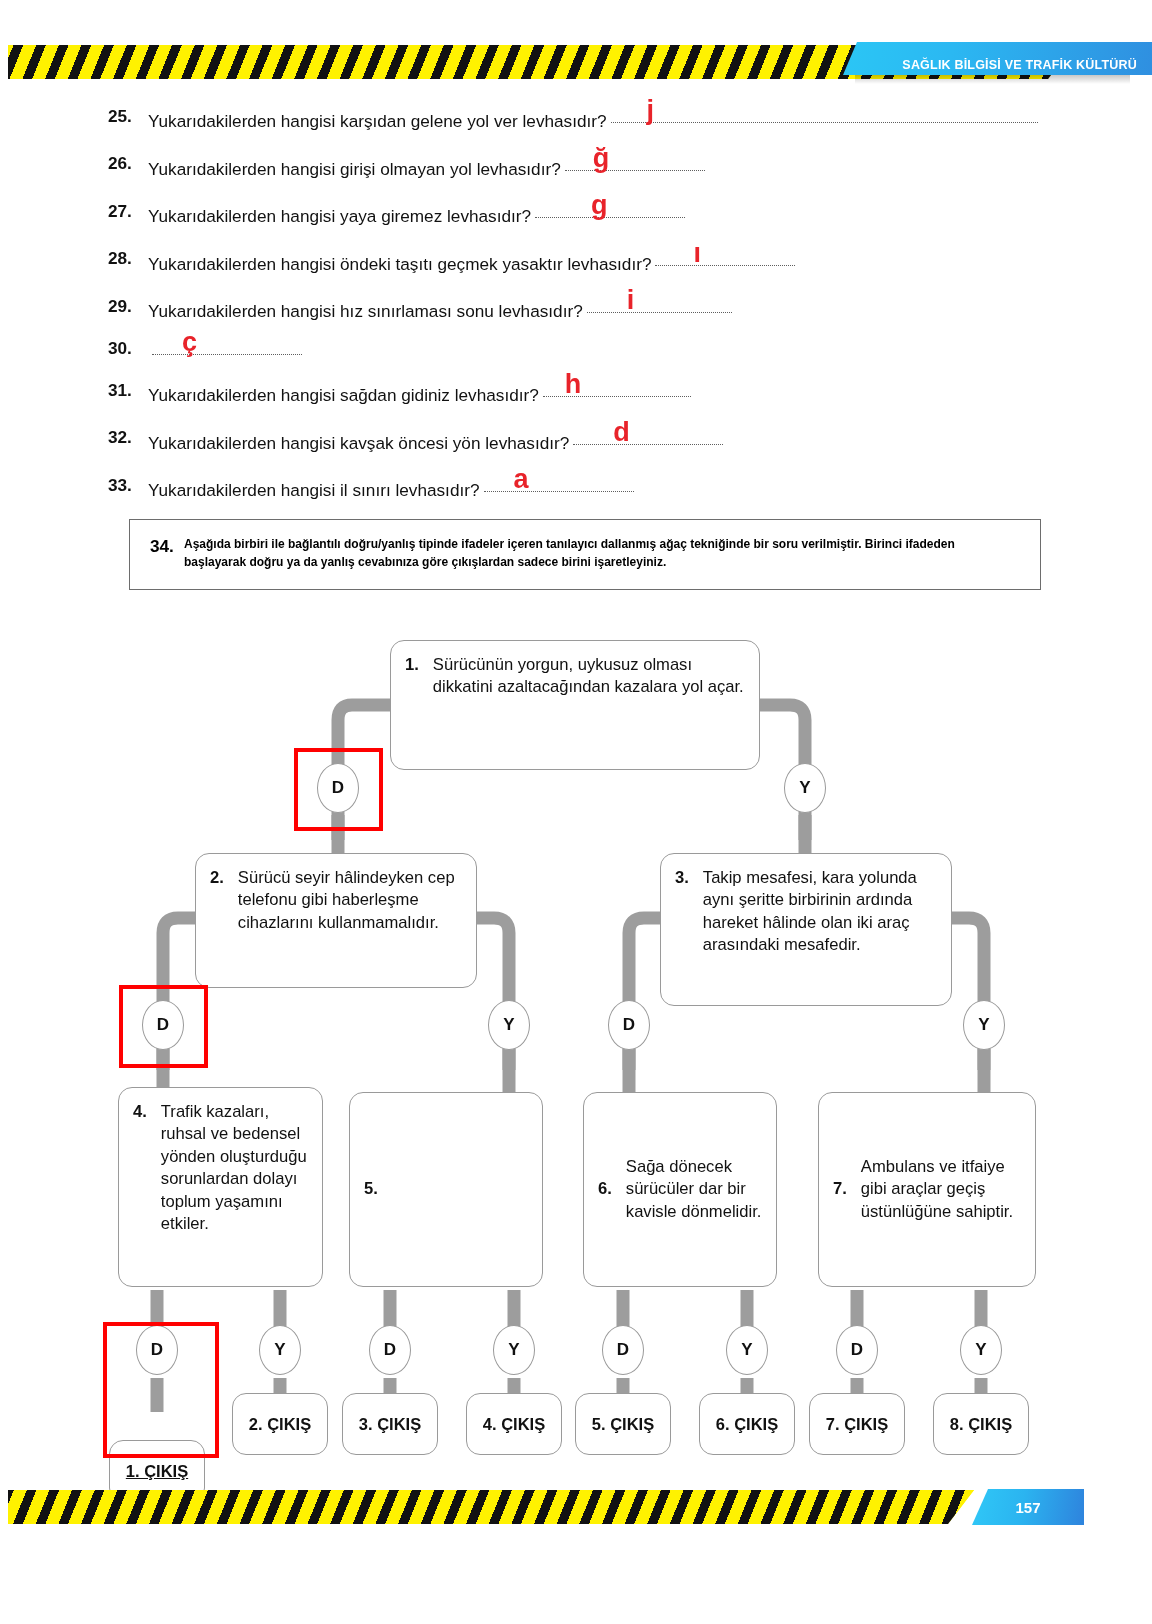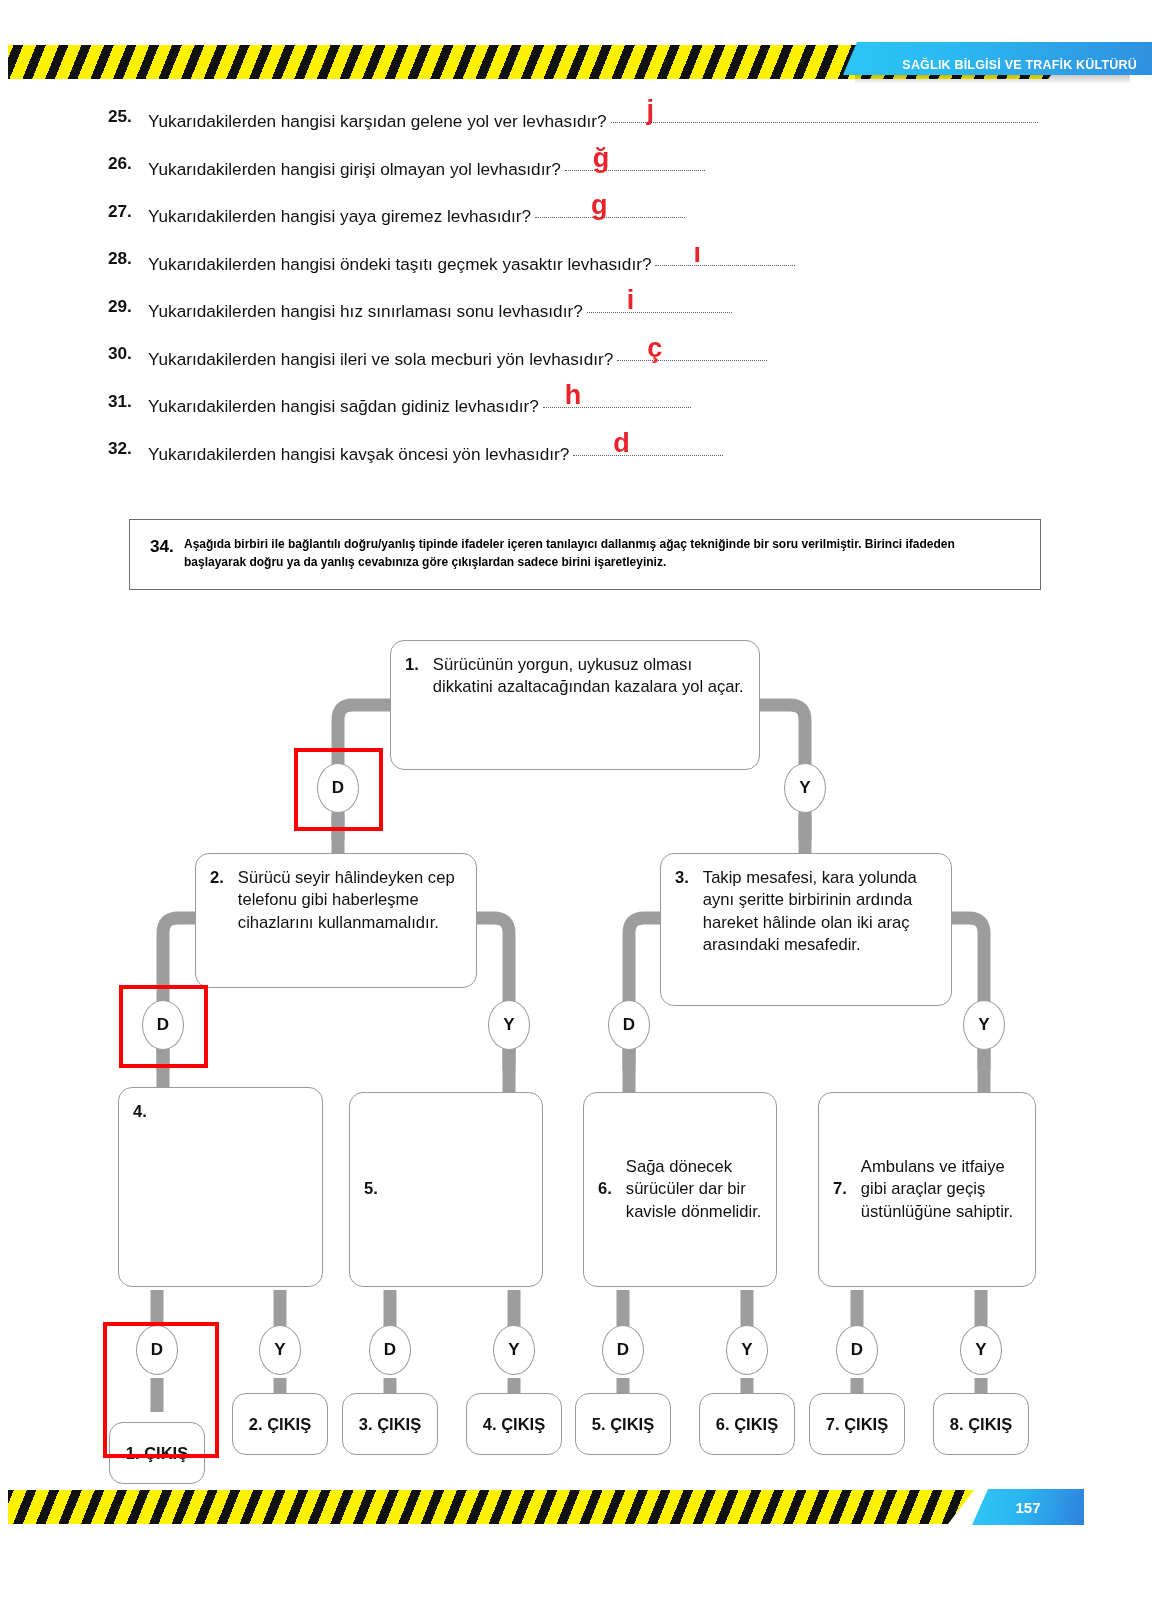--- a/index.html
+++ b/index.html
@@ -201,21 +201,20 @@
     <div class="qrow">
       <span class="qnum">29.</span>
       <span class="qtext">Yukarıdakilerden hangisi hız sınırlaması sonu levhasıdır?</span>
       <span class="qdots" style="max-width:145px;flex:0 0 145px;">
         <span class="qans" style="left:40px;">i</span>
       </span>
     </div>
 
     <div class="qrow">
       <span class="qnum">30.</span>
-      <span class="qtext">Yukarıdakilerden hangisi ileri ve sola mecburi yön levhasıdır?</span>
       <span class="qdots" style="max-width:150px;flex:0 0 150px;">
         <span class="qans" style="left:30px;">ç</span>
       </span>
     </div>
 
     <div class="qrow">
       <span class="qnum">31.</span>
       <span class="qtext">Yukarıdakilerden hangisi sağdan gidiniz levhasıdır?</span>
       <span class="qdots" style="max-width:148px;flex:0 0 148px;">
         <span class="qans" style="left:22px;">h</span>
@@ -223,20 +222,27 @@
     </div>
 
     <div class="qrow">
       <span class="qnum">32.</span>
       <span class="qtext">Yukarıdakilerden hangisi kavşak öncesi yön levhasıdır?</span>
       <span class="qdots" style="max-width:150px;flex:0 0 150px;">
         <span class="qans" style="left:40px;">d</span>
       </span>
     </div>
 
+    <div class="qrow">
+      <span class="qnum">33.</span>
+      <span class="qtext">Yukarıdakilerden hangisi il sınırı levhasıdır?</span>
+      <span class="qdots" style="max-width:150px;flex:0 0 150px;">
+        <span class="qans" style="left:30px;">a</span>
+      </span>
+    </div>
 
   </div>
 
   <div class="instr-box">
     <div class="instr-num">34.</div>
     <div class="instr-text">Aşağıda birbiri ile bağlantılı doğru/yanlış tipinde ifadeler içeren tanılayıcı dallanmış ağaç tekniğinde bir soru verilmiştir. Birinci ifadeden başlayarak doğru ya da yanlış cevabınıza göre çıkışlardan sadece birini işaretleyiniz.</div>
   </div>
 
   <div class="tree">
 
@@ -318,20 +324,21 @@
     </div>
     <div class="dy" style="left:608px; top:400px;">
       <span>D</span>
     </div>
     <div class="dy" style="left:963px; top:400px;">
       <span>Y</span>
     </div>
 
     <div class="node" style="left:118px; top:487px; width:205px; height:200px;">
       <span class="n-num">4.</span>
+      <span class="n-txt">Trafik kazaları, ruhsal ve bedensel yönden oluşturduğu sorunlardan dolayı toplum yaşamını etkiler.</span>
     </div>
 
     <div class="node" style="left:349px; top:492px; width:194px; height:195px; align-items:center;">
       <span class="n-num">5.</span>
     </div>
 
     <div class="node" style="left:583px; top:492px; width:194px; height:195px; align-items:center;">
       <span class="n-num">6.</span>
       <span class="n-txt">Sağa dönecek sürücüler dar bir kavisle dönmelidir.</span>
     </div>
@@ -359,21 +366,21 @@
     <div class="dy" style="left:726px; top:725px;">
       <span>Y</span>
     </div>
     <div class="dy" style="left:836px; top:725px;">
       <span>D</span>
     </div>
     <div class="dy" style="left:960px; top:725px;">
       <span>Y</span>
     </div>
 
-    <div class="exit" style="left:109px; top:822px;">
+    <div class="exit" style="left:109px; top:840px;text-decoration:underline;">
       <span>1. ÇIKIŞ</span>
     </div>
     <div class="hl" style="left:103px; top:722px; width:116px; height:136px;"></div>
 
     <div class="exit" style="left:232px; top:793px;">
       <span>2. ÇIKIŞ</span>
     </div>
     <div class="exit" style="left:342px; top:793px;">
       <span>3. ÇIKIŞ</span>
     </div>

